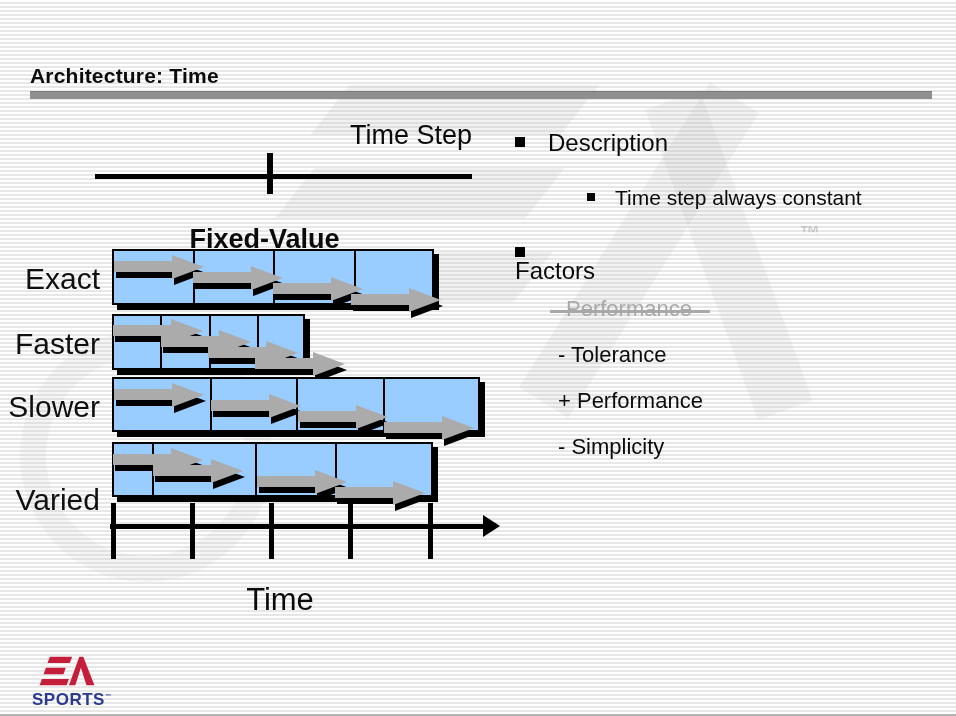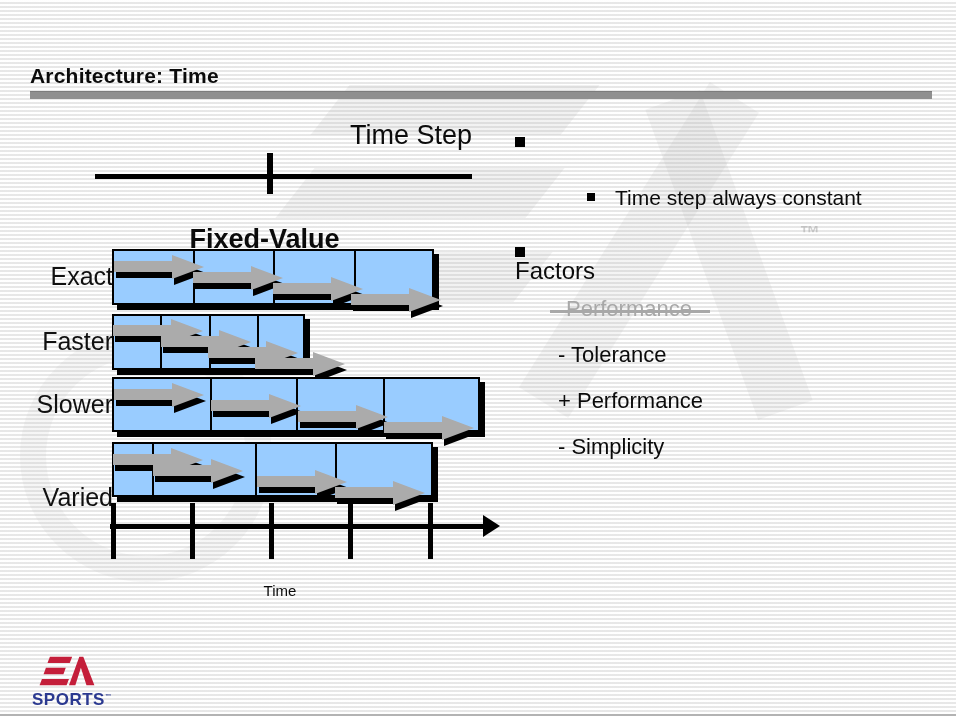--- a/index.html
+++ b/index.html
@@ -21,30 +21,30 @@
   
   .title{left:30px; top:64px; font-size:21px; font-weight:bold; color:#0b0b0b; letter-spacing:.2px;}
   .rule{left:30px; top:91px; width:902px; height:7px; background:#8f8f8f; border-top:1px solid #7c7c7c;}
   
   .ts-label{left:97px; top:120px; width:375px; text-align:right; font-size:27px; color:#0b0b0b;}
   .hline{left:95px; top:174px; width:377px; height:5px; background:#000;}
   .htick{left:267px; top:153px; width:6px; height:41px; background:#000;}
   .fv-label{left:77px; top:192px; width:375px; text-align:center; font-size:27px; font-weight:bold; color:#0b0b0b;margin-top:32px;}
   
   #diagram{inset:0;}
-  .row-label{position:absolute; left:13px; width:100px; text-align:right; font-size:25px; color:#101010;}
+  .row-label{position:absolute; left:0; width:100px; text-align:right; font-size:30px; color:#101010;}
   .time-box{position:absolute; border:2px solid #000; box-shadow:5px 5px 0 0 #000; box-sizing:border-box;}
   .cell-divider{position:absolute; width:2px; background:#000;}
   .cell-arrow{position:absolute;}
   
   .axis-line{left:110px; top:524px; width:375px; height:5px; background:#000;}
   .axis-head{left:483px; top:515px; width:0; height:0;
     border-left:17px solid #000; border-top:11px solid transparent; border-bottom:11px solid transparent;}
   .axis-tick{position:absolute; width:5px; height:56px; top:503px; background:#000;}
-  .time-label{left:180px; top:582px; width:200px; text-align:center; font-size:15px; color:#0b0b0b;}
+  .time-label{left:180px; top:582px; width:200px; text-align:center; font-size:31px; color:#0b0b0b;}
   
   .bullet{display:flex; align-items:flex-start;}
   .sq{display:inline-block; background:#000; flex:none;}
   .s1{width:10px; height:10px; margin:8px 23px 0 0;}
   .s2{width:8px; height:8px; margin:7px 20px 0 0;}
   .b-l1{font-size:24px; color:#0b0b0b;}
   .b-l2{font-size:21px; color:#0b0b0b;}
   .factor-item{font-size:22px; color:#0b0b0b;}
   .struck{position:relative; color:#a8a8a8;margin-top:48px;}
   .struck::after{content:""; position:absolute; left:-16px; right:-18px; top:54%; height:3px; background:#a8a8a8;}
@@ -170,20 +170,21 @@
       <div class="axis-tick" style="left: 348px;"></div>
       <div class="axis-tick" style="left: 428px;"></div>
     </div>
 
   <div class="axis-line"></div>
   <div class="axis-head"></div>
   <div class="time-label">Time</div>
 
   <div class="bullet" style="left:515px; top:129px;">
     <span class="sq s1"></span>
+    <span class="b-l1">Description</span>
   </div>
   <div class="bullet" style="left:587px; top:186px;">
     <span class="sq s2"></span>
     <span class="b-l2">Time step always constant</span>
   </div>
   <div class="bullet" style="left:515px; top:239px;flex-direction:column;">
     <span class="sq s1"></span>
     <span class="b-l1">Factors</span>
   </div>
 

